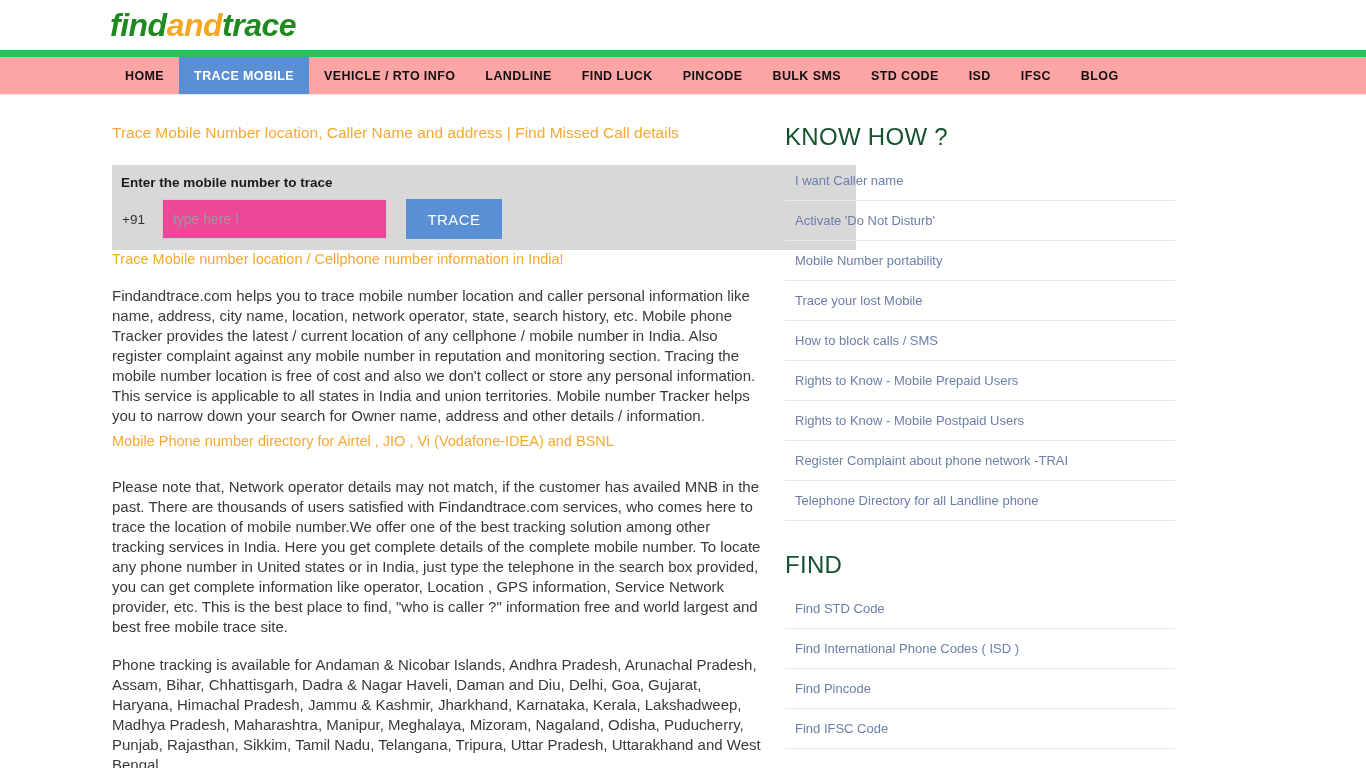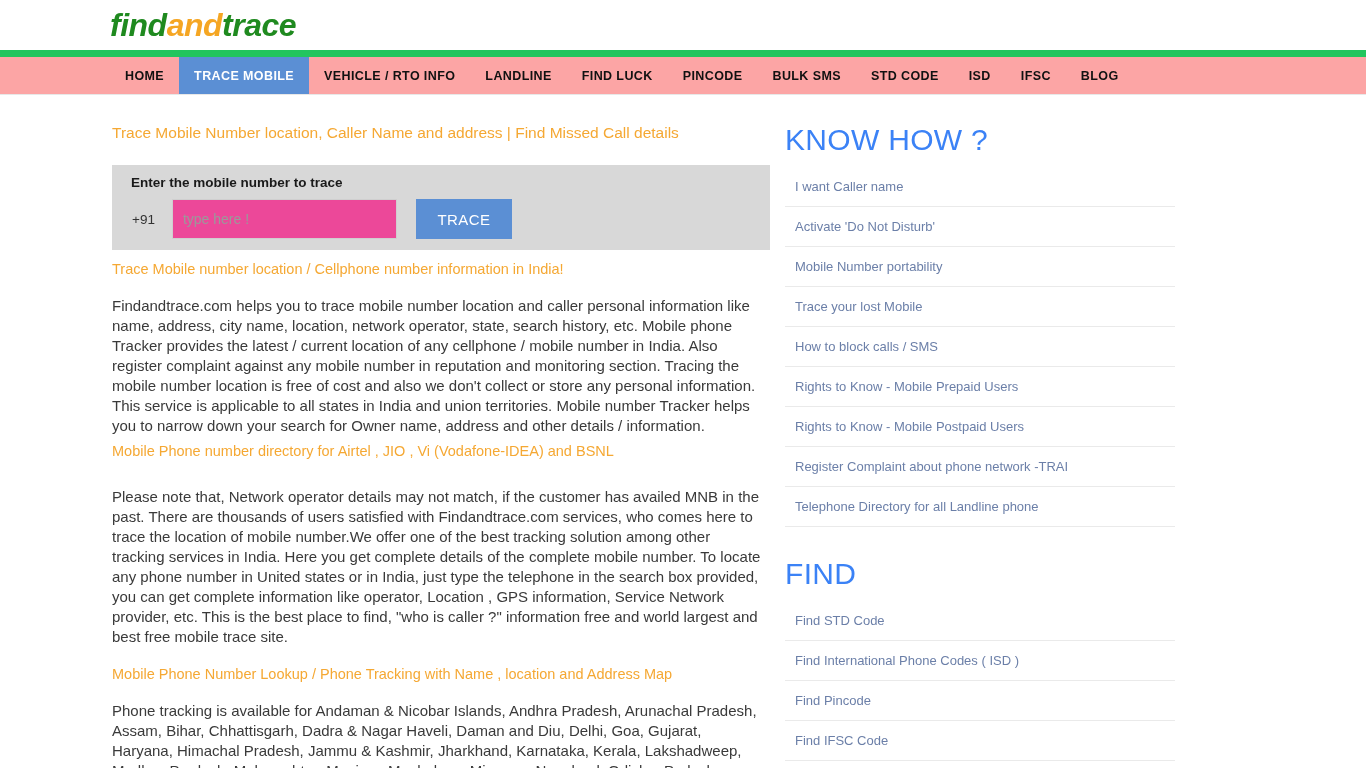--- a/index.html
+++ b/index.html
@@ -78,24 +78,23 @@
 
   
   h1.page-title {
     font-size: 15.5px;
     font-weight: normal;
     color: #f5a833;
     margin: 0 0 22px 0;
     line-height: 1.3;
   }
   .trace-box {
-    width: 658px;
+    width: 744px;
     background: #d8d8d8;
-    padding: 10px 0 0 12px;
-    margin-bottom: 10px;
+    padding: 10px 0 0 2px;
   }
   .trace-box-label {
     font-size: 13.5px;
     font-weight: bold;
     color: #1a1a1a;
     padding: 0 0 9px 7px;
   }
   .trace-row {
     display: flex;
     align-items: stretch;
@@ -148,23 +147,23 @@
     font-size: 15px;
     line-height: 20px;
     color: #3a3a3a;
     margin: 0 0 6px 0;
     text-align: left;
   }
   p.body.gap { margin-bottom: 18px; }
 
   
   h2.side-head {
-    font-size: 30px;
+    font-size: 24px;
     font-weight: normal;
-    color: #3b82f6;
+    color: #14532d;
     margin: 0 0 10px 0;
     letter-spacing: 0.3px;
   }
   h2.side-head.second { margin-top: 30px; }
   .side-list { list-style: none; margin: 0; padding: 0; }
   .side-list li {
     border-bottom: 1px solid #eaeaea;
   }
   .side-list a {
     display: block;
@@ -212,21 +211,20 @@
       </div>
     </div>
 
     <h2 class="sub-head">Trace Mobile number location / Cellphone number information in India!</h2>
     <p class="body">Findandtrace.com helps you to trace mobile number location and caller personal information like name, address, city name, location, network operator, state, search history, etc. Mobile phone Tracker provides the latest / current location of any cellphone / mobile number in India. Also register complaint against any mobile number in reputation and monitoring section. Tracing the mobile number location is free of cost and also we don't collect or store any personal information. This service is applicable to all states in India and union territories. Mobile number Tracker helps you to narrow down your search for Owner name, address and other details / information.</p>
     <h2 class="sub-head tight">Mobile Phone number directory for Airtel , JIO , Vi (Vodafone-IDEA) and BSNL</h2>
 
     <p class="body gap" style="height:22px;margin:0;"></p>
 
     <p class="body gap">Please note that, Network operator details may not match, if the customer has availed MNB in the past. There are thousands of users satisfied with Findandtrace.com services, who comes here to trace the location of mobile number.We offer one of the best tracking solution among other tracking services in India. Here you get complete details of the complete mobile number. To locate any phone number in United states or in India, just type the telephone in the search box provided, you can get complete information like operator, Location , GPS information, Service Network provider, etc. This is the best place to find, "who is caller ?" information free and world largest and best free mobile trace site.</p>
-    <h2 class="sub-head spaced">Mobile Phone Number Lookup / Phone Tracking with Name , location and Address Map</h2>
     <p class="body gap">Phone tracking is available for Andaman &amp; Nicobar Islands, Andhra Pradesh, Arunachal Pradesh, Assam, Bihar, Chhattisgarh, Dadra &amp; Nagar Haveli, Daman and Diu, Delhi, Goa, Gujarat, Haryana, Himachal Pradesh, Jammu &amp; Kashmir, Jharkhand, Karnataka, Kerala, Lakshadweep, Madhya Pradesh, Maharashtra, Manipur, Meghalaya, Mizoram, Nagaland, Odisha, Puducherry, Punjab, Rajasthan, Sikkim, Tamil Nadu, Telangana, Tripura, Uttar Pradesh, Uttarakhand and West Bengal.</p>
 
   </div>
 
   <div class="sidebar">
     <h2 class="side-head">KNOW HOW ?</h2>
     <ul class="side-list">
       <li>
           <a>I want Caller name</a>
         </li>

